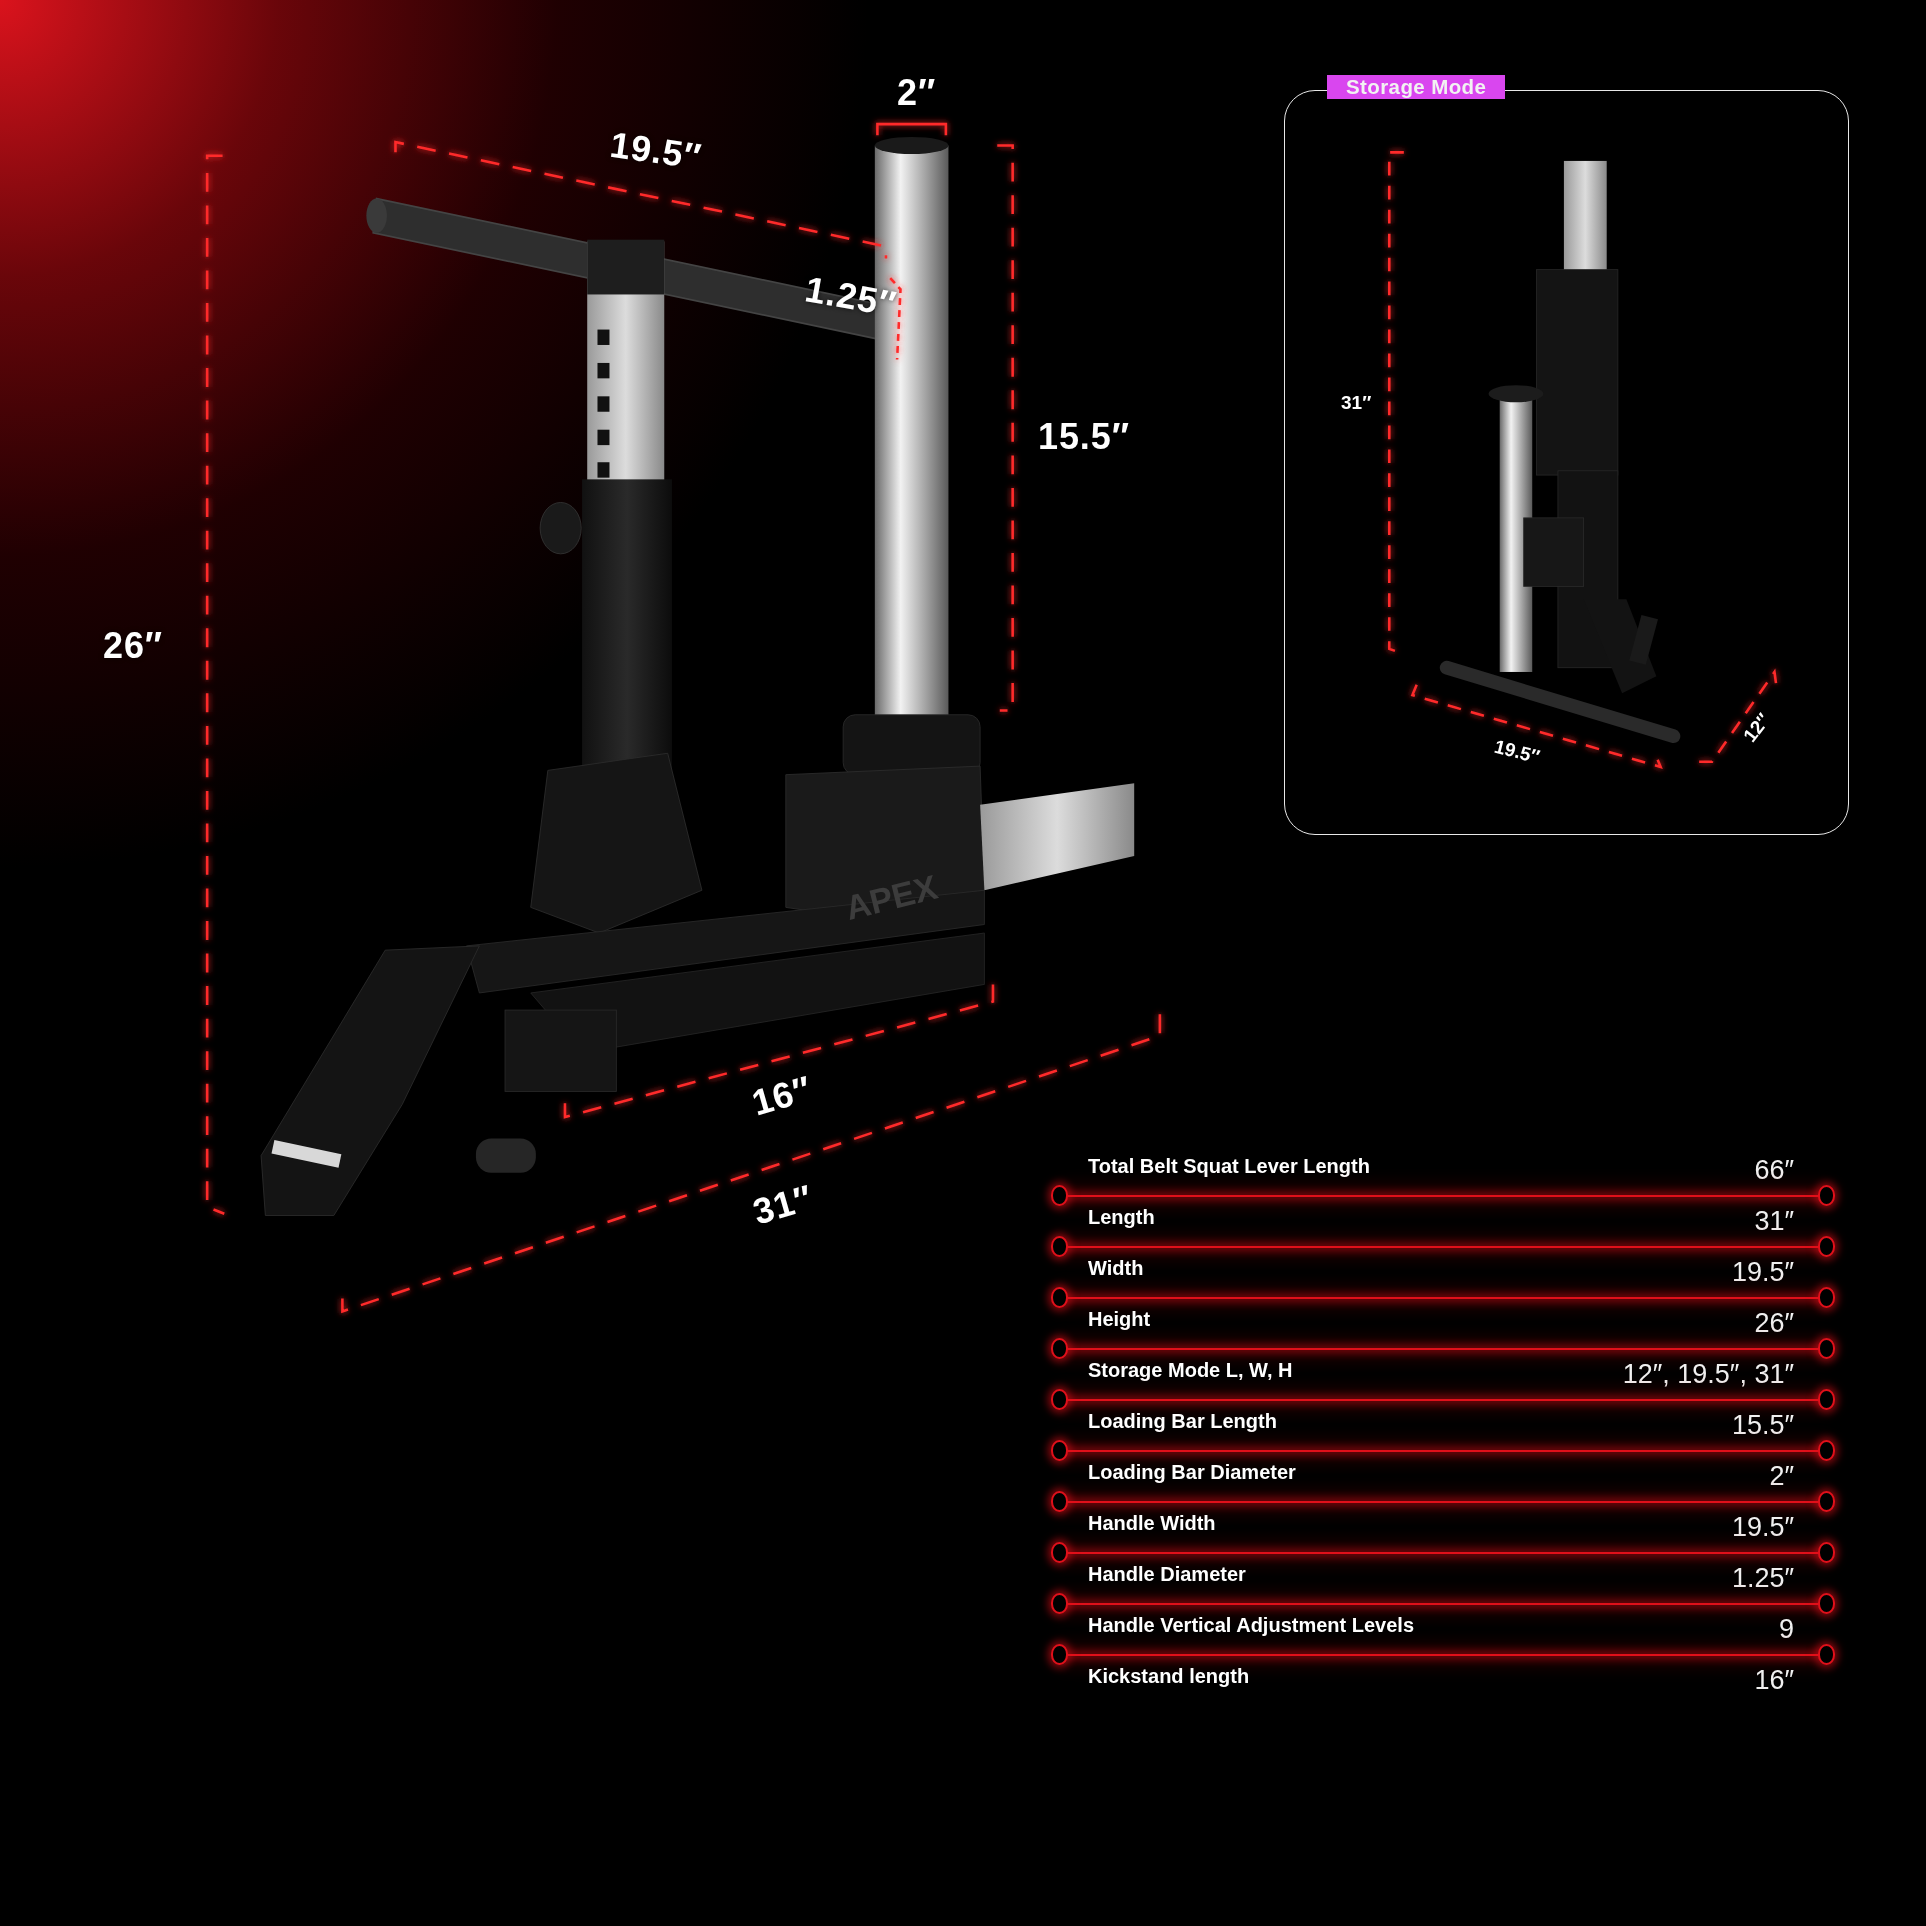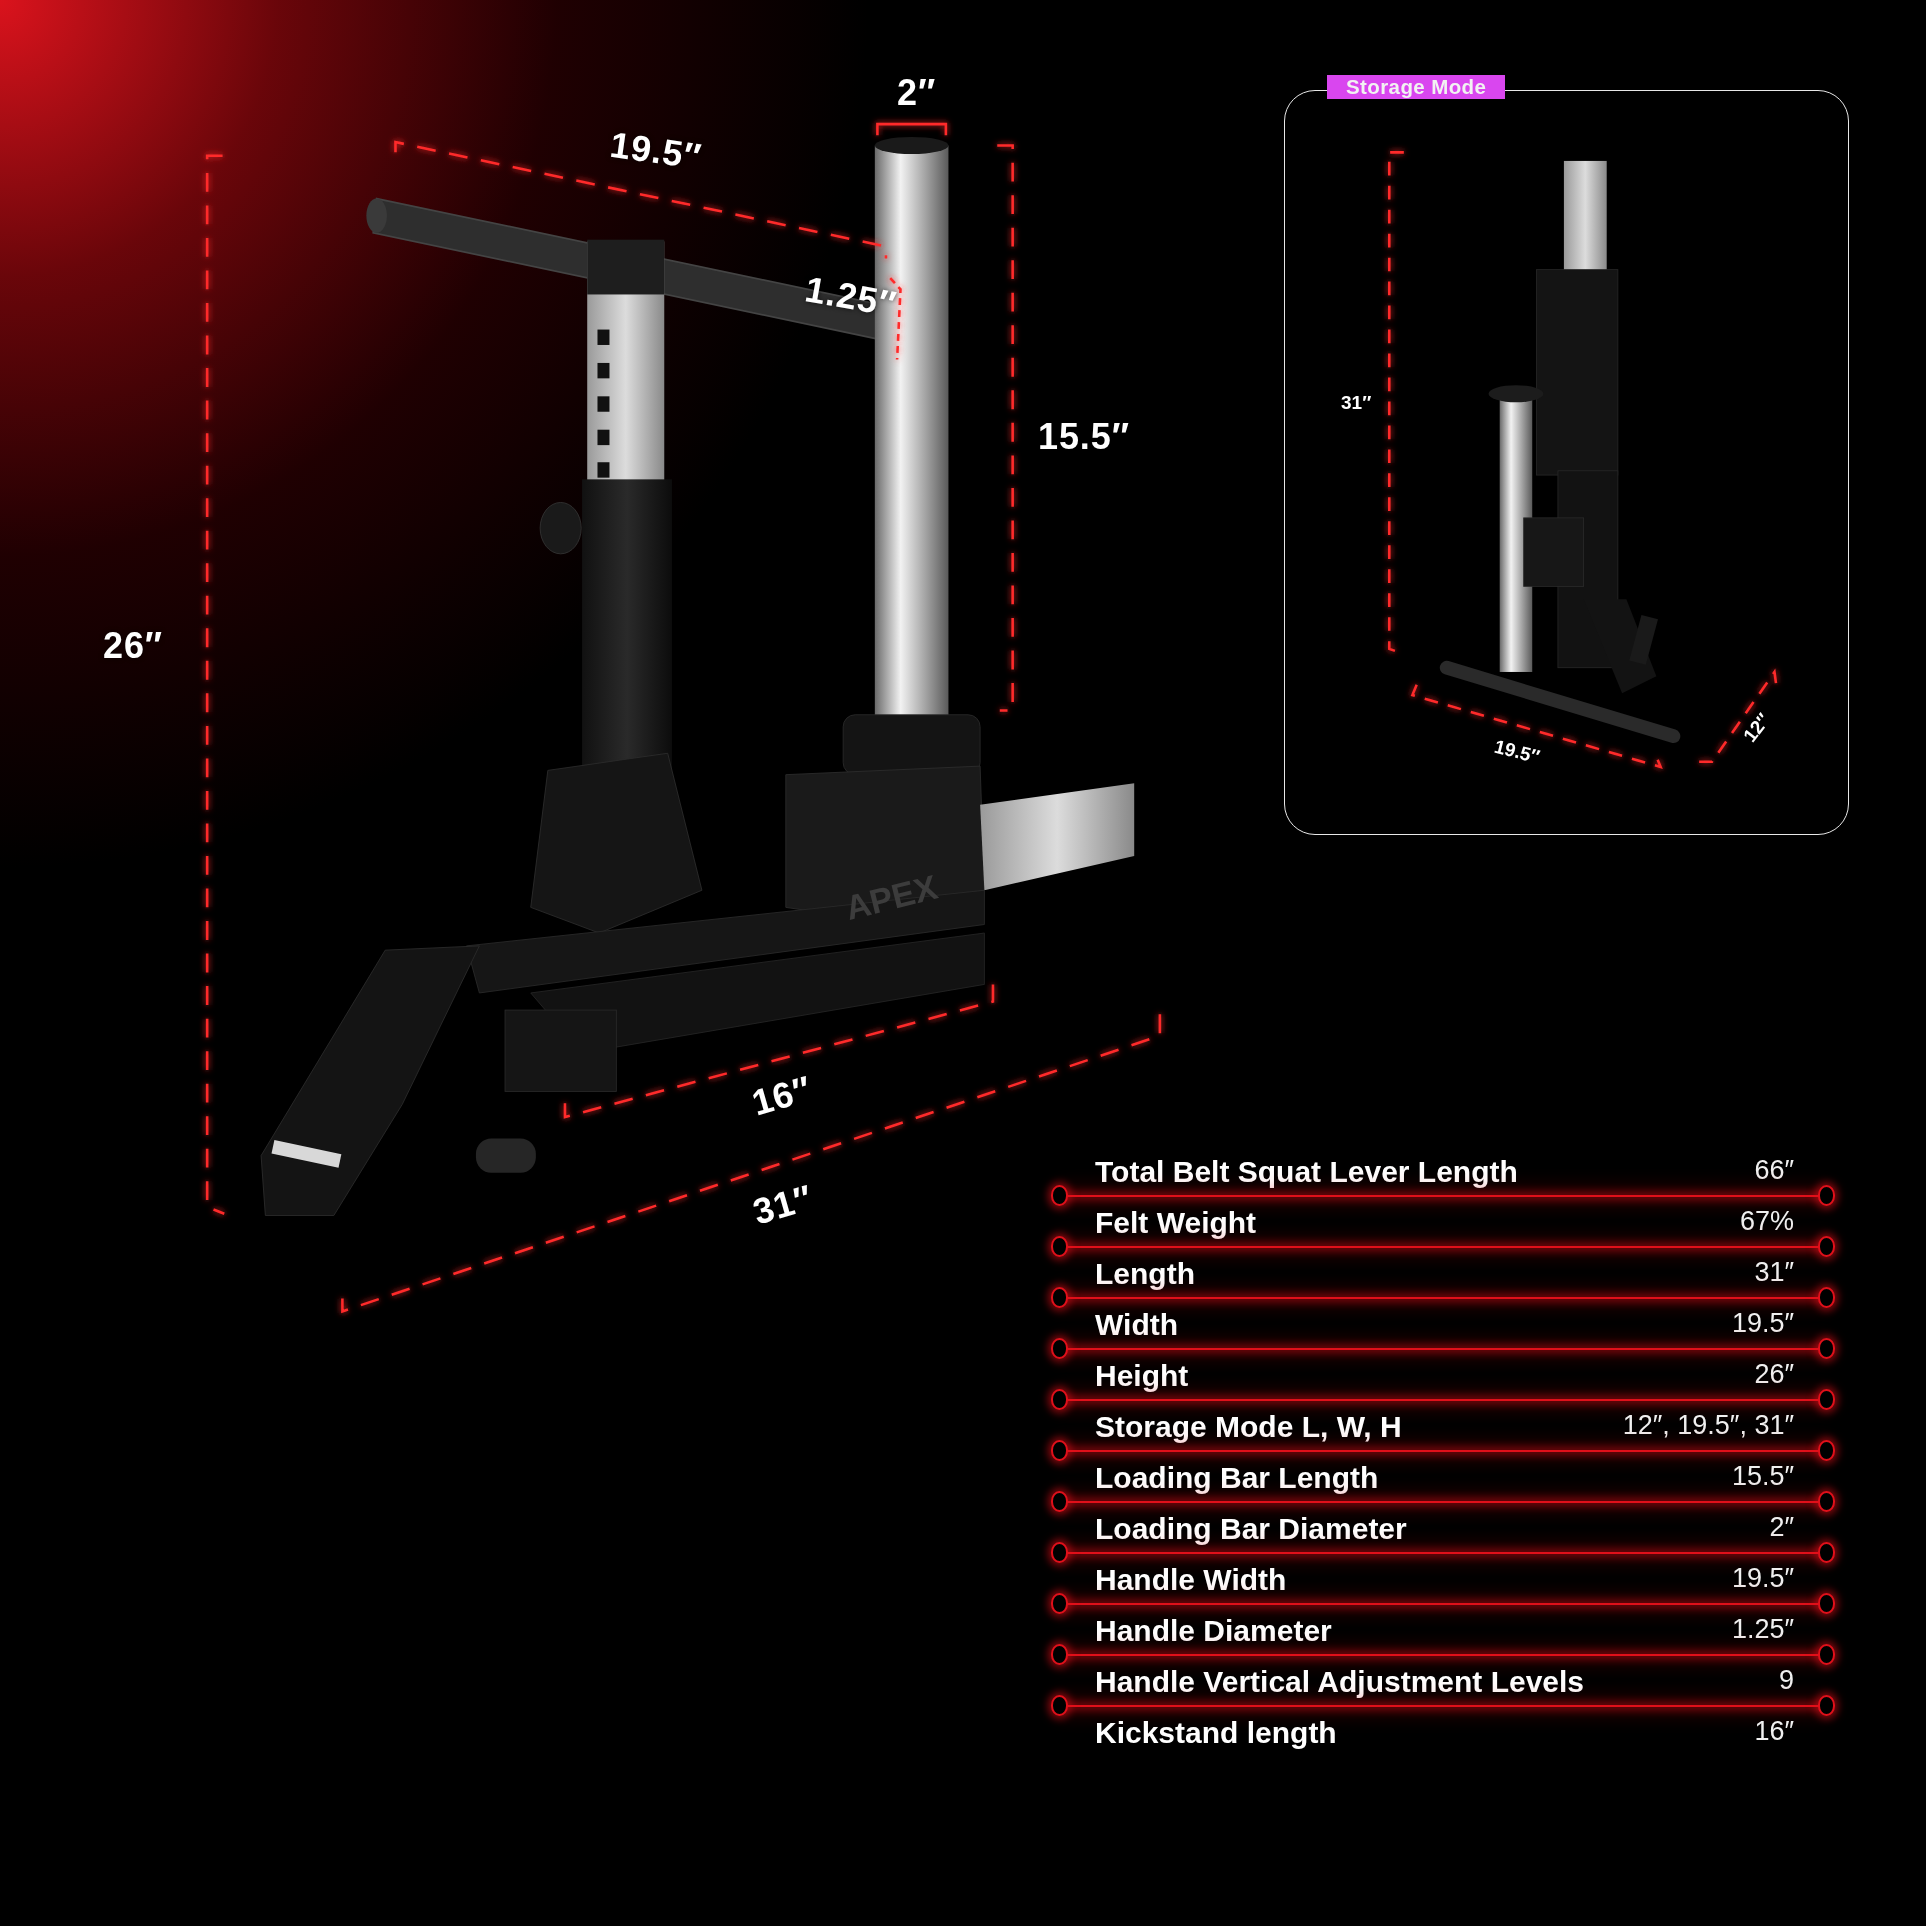--- a/index.html
+++ b/index.html
@@ -31,21 +31,21 @@
     position: absolute; left: 1327px; top: 75px; padding: 0 19px;
     background: #d946ef; font-size: 20.5px; font-weight: bold; color: #f2f2f2;
     letter-spacing: 0.4px;
   }
   .storage-dim { position: absolute; font-size: 19px; font-weight: bold; color: #fff; }
 
   
   .spec-table { position: absolute; left: 1049px; top: 1143px; width: 788px; }
   .spec-row { position: relative; height: 51px; }
   .spec-label {
-    position: absolute; left: 46px; top: 12px; font-size: 30px; font-weight: bold;
+    position: absolute; left: 39px; top: 12px; font-size: 20px; font-weight: bold;
     color: #fff; white-space: nowrap;
   }
   .spec-value {
     position: absolute; right: 43px; top: 12px; font-size: 27px; color: #f0f0f0;
     white-space: nowrap;
     text-align: right;
   }
   .spec-line {
     position: absolute; left: 15.4px; right: 15.4px; bottom: -3.4px; height: 2.6px;
     background: #e0101a;
@@ -182,27 +182,20 @@
 
 <div class="spec-table">
   <div class="spec-row">
     <span class="spec-label">Total Belt Squat Lever Length</span>
     <span class="spec-value">66″</span>
     <div class="spec-line"></div>
     <div class="spec-dot left"></div>
     <div class="spec-dot right"></div>
   </div>
   <div class="spec-row">
-    <span class="spec-label">Felt Weight</span>
-    <span class="spec-value">67%</span>
-    <div class="spec-line"></div>
-    <div class="spec-dot left"></div>
-    <div class="spec-dot right"></div>
-  </div>
-  <div class="spec-row">
     <span class="spec-label">Length</span>
     <span class="spec-value">31″</span>
     <div class="spec-line"></div>
     <div class="spec-dot left"></div>
     <div class="spec-dot right"></div>
   </div>
   <div class="spec-row">
     <span class="spec-label">Width</span>
     <span class="spec-value">19.5″</span>
     <div class="spec-line"></div>

